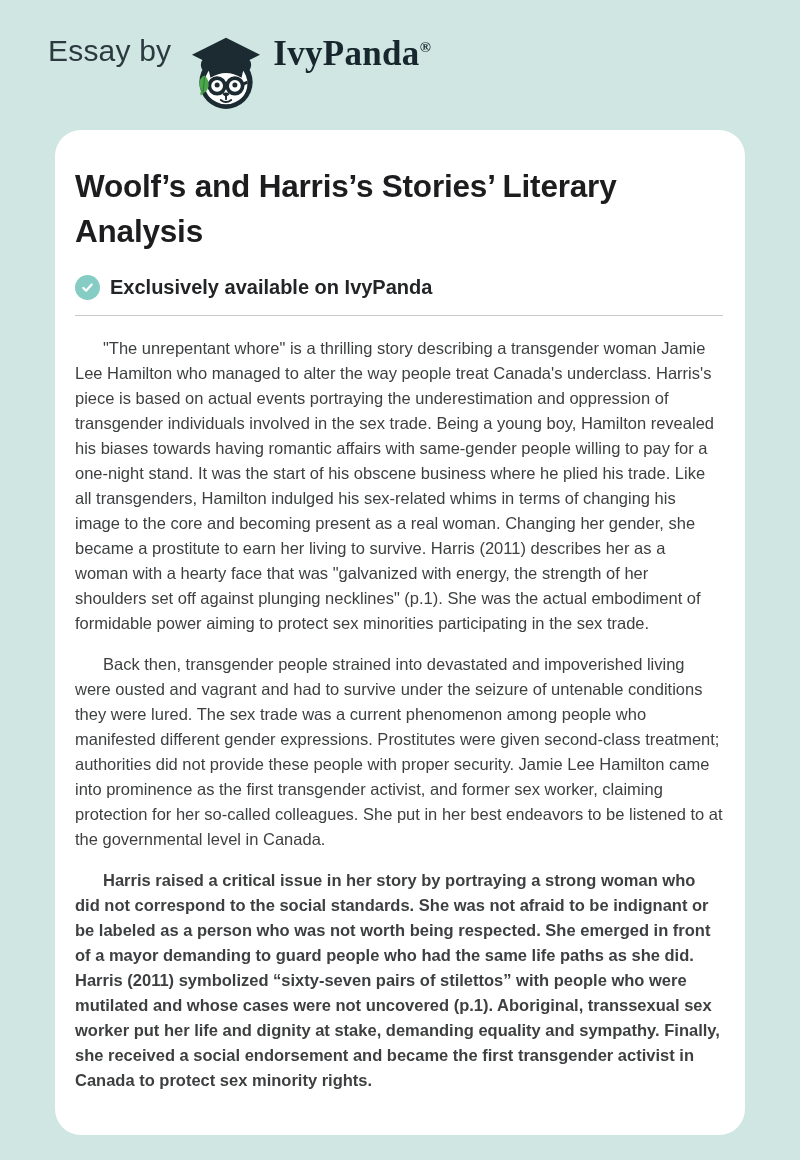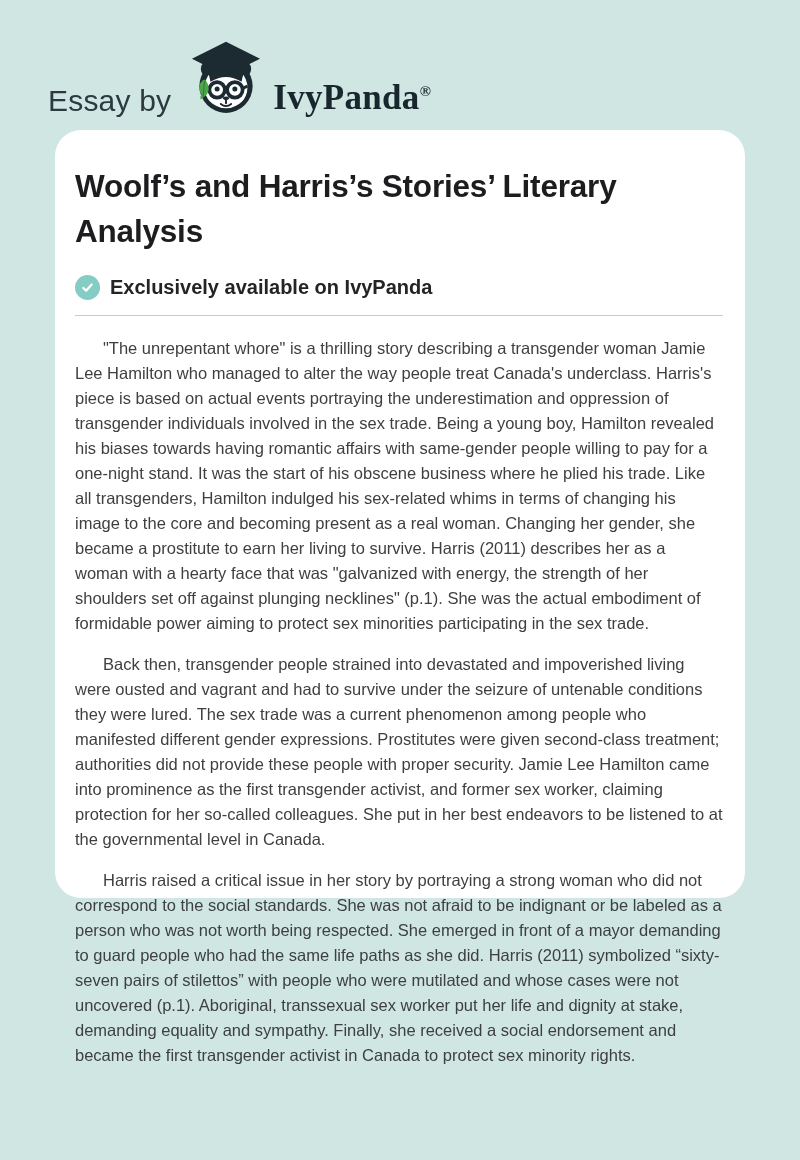--- a/index.html
+++ b/index.html
@@ -7,21 +7,21 @@
     width: 800px; height: 1160px;
     background: #cfe6e2;
     font-family: "Liberation Sans", sans-serif;
     overflow: hidden;
   }
   .page { width: 800px; height: 1160px; position: relative; }
 
   
   .header {
     display: flex;
-    align-items: flex-end;
+    align-items: flex-start;
     padding: 34px 0 0 48px;
     height: 118px;
   }
   .header-prefix {
     font-size: 30px;
     color: #2c3a40;
     letter-spacing: 0.2px;
     margin-right: 18px;
   }
   .logo-icon { width: 74px; height: 80px; margin-right: 10px; flex: 0 0 auto; }
@@ -36,21 +36,21 @@
   .brand sup {
     font-size: 15px;
     vertical-align: super;
     line-height: 0;
   }
 
   
   .card {
     position: absolute;
     left: 55px; top: 130px;
-    width: 690px; height: 768px;
+    width: 690px; height: 1005px;
     background: #ffffff;
     border-radius: 26px;
     padding: 34px 22px 54px 20px;
   }
   .article-title {
     font-size: 31.5px;
     line-height: 45px;
     font-weight: 700;
     color: #1d1d1f;
     letter-spacing: -0.2px;
@@ -83,21 +83,21 @@
     margin-top: 15px;
   }
   .body-text { margin-top: 20px; }
   .body-text p {
     font-size: 16.5px;
     line-height: 25px;
     color: #3d3f40;
     text-indent: 28px;
     margin-bottom: 16px;
   }
-  .body-text p:last-child { margin-bottom: 8px; }
+  .body-text p:last-child { margin-bottom: 8px; font-weight: bold; }
 </style>
 </head>
 <body>
 
 <div class="page">
 
   <div class="header">
     <span class="header-prefix">Essay by</span>
 
     <svg class="logo-icon" viewBox="0 0 100 104" aria-hidden="true">

